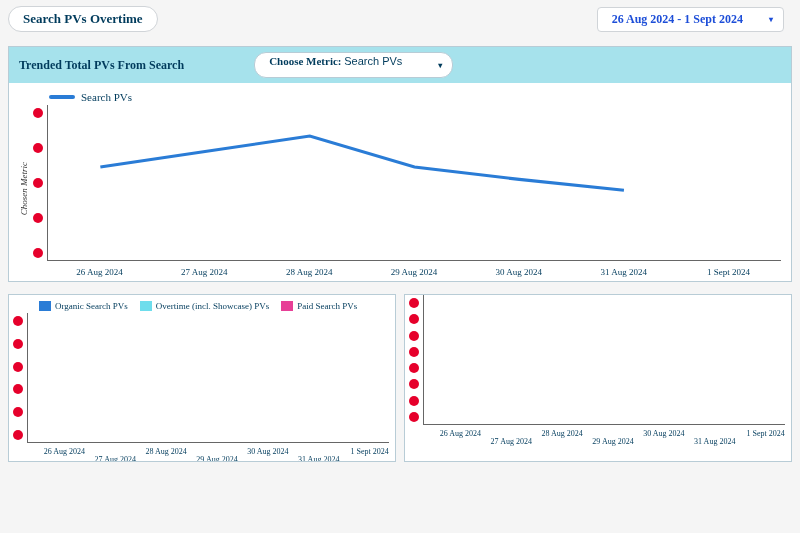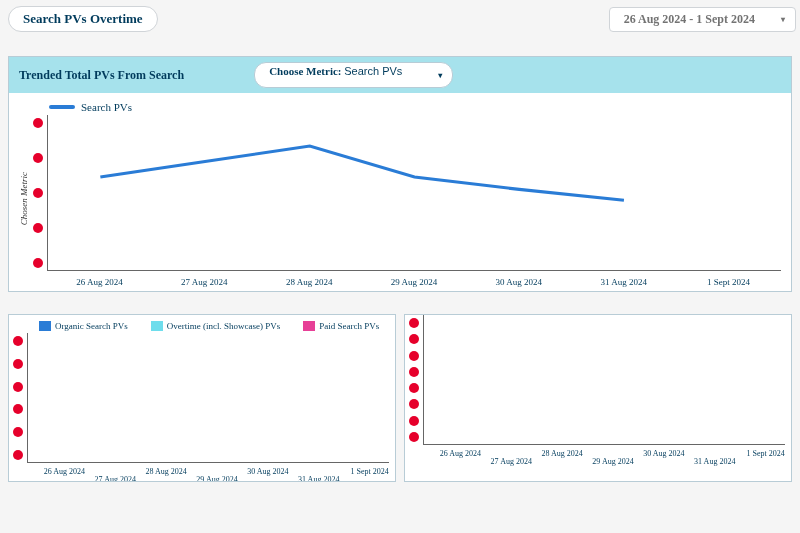--- a/index.html
+++ b/index.html
@@ -8,53 +8,53 @@
     background: #f5f5f5;
     width: 800px;
     height: 533px;
     overflow: hidden;
     color: #003b5c;
   }
   .topbar {
     display: flex;
     justify-content: space-between;
     align-items: center;
-    padding: 6px 4px 2px 8px;
+    padding: 6px 16px 2px 8px;
   }
   .page-title-pill {
     background: #fff;
     border: 1px solid #d0d4d8;
     border-radius: 16px;
     padding: 4px 14px;
     font-weight: bold;
     font-size: 13px;
     color: #003b5c;
   }
   .date-range-btn {
     background: #fff;
     border: 1px solid #d0d4d8;
     padding: 4px 40px 4px 14px;
     font-size: 12px;
     font-weight: bold;
-    color: #737373;
+    color: #1d4ed8;
     position: relative;
     border-radius: 4px;
     font-family: inherit;
   }
   .date-range-btn .chev {
     position: absolute;
     right: 10px;
     top: 50%;
     transform: translateY(-50%);
     font-size: 8px;
   }
   .panel {
     background: #fff;
     border: 1px solid #b8ccd6;
-    margin: 22px 8px;
+    margin: 12px 8px;
     overflow: hidden;
   }
   .panel-header {
     background: #a6e2ec;
     color: #003b5c;
     font-weight: bold;
     font-size: 12px;
     padding: 5px 10px;
     display: flex;
     align-items: center;
@@ -154,21 +154,21 @@
     padding: 0 8px 8px 8px;
   }
   .half {
     flex: 1;
     background: #fff;
     border: 1px solid #b8ccd6;
     overflow: hidden;
   }
   .bar-legend {
     display: flex;
-    gap: 23px;
+    gap: 12px;
     font-size: 9px;
     color: #003b5c;
     padding: 6px 6px 2px 30px;
     flex-wrap: wrap;
   }
   .bar-legend .item { display: flex; align-items: center; gap: 4px; }
   .swatch { width: 12px; height: 10px; }
   .c-blue { background: #2a7cd6; }
   .c-cyan { background: #6eddec; }
   .c-magenta { background: #e74097; }

